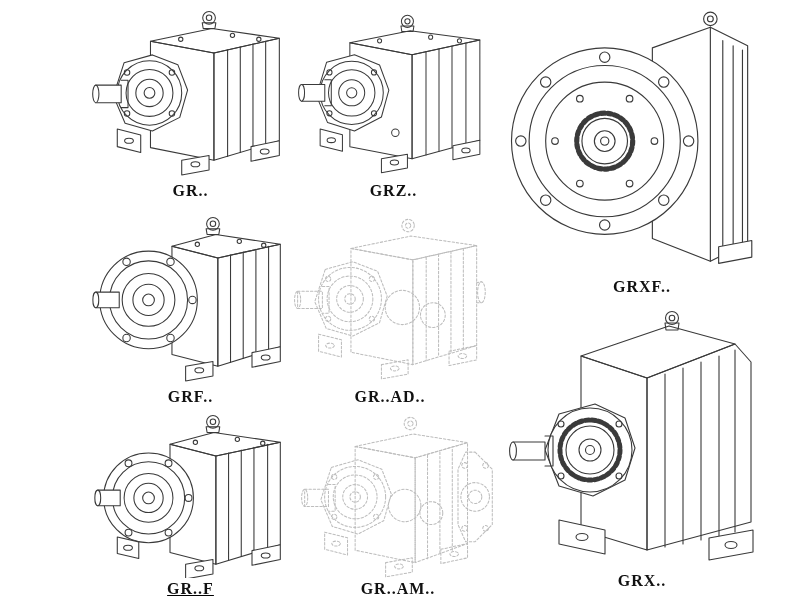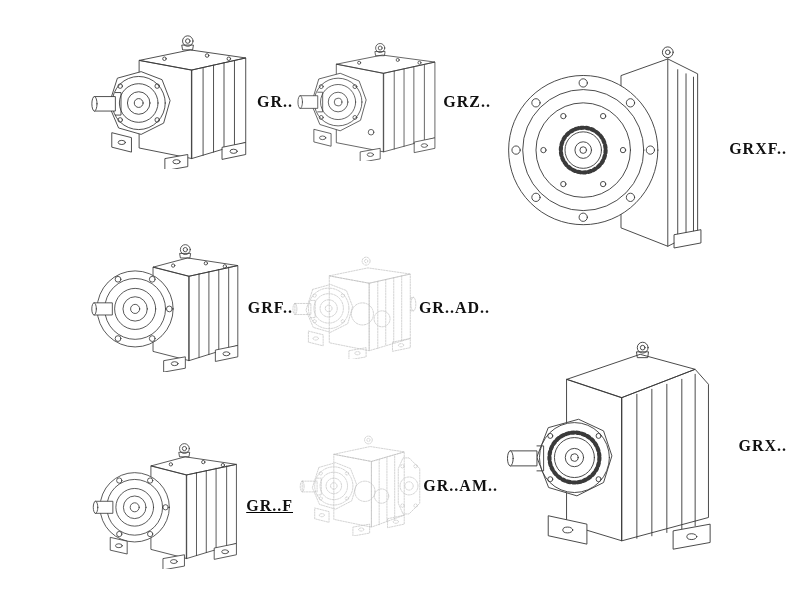--- a/index.html
+++ b/index.html
@@ -4,21 +4,21 @@
 <style>
   html,body{margin:0;padding:0;}
   body{
     width:800px;height:600px;
     background:var(--background-color,#ffffff);
     font-family:"Liberation Serif",serif;
     position:relative;overflow:hidden;
   }
   .grid{position:absolute;inset:0;}
   .cell{
-    position:absolute;display:flex;flex-direction:row;
+    position:absolute;display:flex;flex-direction:column;
     align-items:center;justify-content:flex-end;
   }
   .cell svg{flex:1 1 auto;width:100%;min-height:0;}
   .label{
     font-weight:bold;
     font-size:16px;
     letter-spacing:1px;
     color:var(--label-color,#111111);
     margin-top:2px;
     white-space:nowrap;
@@ -267,21 +267,21 @@
       <path class="wf" d="M100 156 L128 151 L128 166 L100 171 Z"></path>
         <ellipse cx="114" cy="160" rx="4.5" ry="2.6"></ellipse>
       <path class="wf" d="M168 142 L197 136 L197 151 L168 157 Z"></path>
         <ellipse cx="182" cy="147" rx="4.5" ry="2.6"></ellipse>
       <path class="wf" d="M30 128 L52 133 L52 150 L30 145 Z"></path>
         <ellipse cx="41" cy="139" rx="4.5" ry="2.6"></ellipse>
     </svg>
     <div class="label">GR..F</div>
   </div>
 
-  <div class="cell" style="left:298px;top:392px;width:200px;height:186px;">
+  <div class="cell" style="left:298px;top:412px;width:200px;height:186px;">
     <svg class="d ghost" viewBox="0 0 210 170">
       <circle cx="118" cy="10" r="6.5"></circle>
         <circle cx="118" cy="10" r="2.8"></circle>
       <path d="M60 34 L121 21 L178 30 L123 46 Z"></path>
       <path d="M123 46 L178 30 L178 136 L123 156 Z"></path>
       <path d="M136 43 L136 152 M149 40 L149 148 M162 37 L162 144"></path>
       <path d="M60 34 L123 46 L123 156 L60 143 Z"></path>
       <circle cx="112" cy="96" r="17"></circle>
       <circle cx="140" cy="104" r="12"></circle>
       <path d="M186 40 L204 58 L204 116 L186 134 L176 134 L168 116 L168 58 L176 40 Z"></path>

